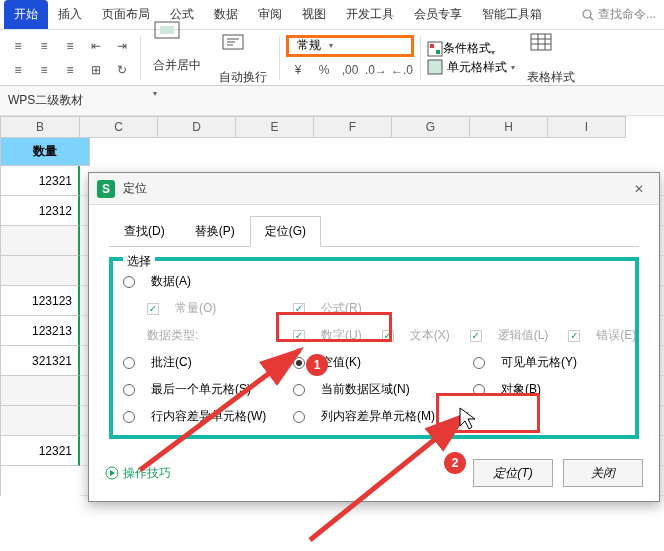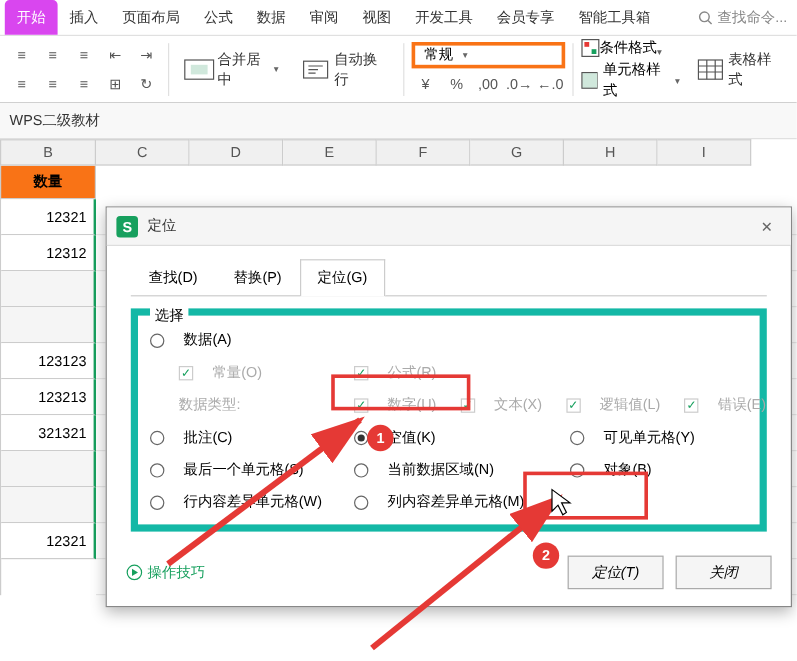--- a/index.html
+++ b/index.html
@@ -1,65 +1,65 @@
 <!DOCTYPE html>
 <html><head>
 <meta charset="utf-8">
 <style>
 * { margin: 0; padding: 0; box-sizing: border-box; font-family: "Microsoft YaHei", sans-serif; font-size: 12px; }
 body { background: #fff; width: 664px; height: 551px; overflow: hidden; position: relative; }
 
 
 .ribbon-tabs { display: flex; align-items: center; height: 30px; background: #fff; border-bottom: 1px solid #e0e0e0; padding-left: 4px; }
 .ribbon-tab { padding: 6px 10px; color: #333; cursor: pointer; }
-.ribbon-tab.active { background: #d946ef; color: #fff; border-radius: 4px 4px 0 0; }
+.ribbon-tab.active { background: #1d4ed8; color: #fff; border-radius: 4px 4px 0 0; }
 .ribbon-search { margin-left: auto; display: flex; align-items: center; color: #888; padding-right: 8px; }
 .ribbon-search svg { margin-right: 4px; }
 
 
 .toolbar { display: flex; align-items: center; height: 56px; background: #fff; border-bottom: 1px solid #d0d0d0; padding: 4px 6px; gap: 6px; }
 .tb-group { display: flex; flex-direction: column; gap: 2px; }
 .tb-row { display: flex; gap: 2px; }
 .tb-btn { width: 24px; height: 22px; border: 1px solid transparent; display: flex; align-items: center; justify-content: center; color: #555; }
-.tb-big { display: flex; flex-direction: row; align-items: center; padding: 2px 6px; color: #333; gap: 2px; }
+.tb-big { display: flex; flex-direction: column; padding: 2px 6px; color: #333; gap: 15px; }
 .tb-big .icon { width: 28px; height: 24px; display: flex; align-items: center; justify-content: center; }
 .tb-sep { width: 1px; height: 44px; background: #e0e0e0; }
 .tb-dd { display: flex; align-items: center; border: 3px solid #f97316; height: 22px; padding: 0 4px; }
 .tb-dd span { padding: 0 4px; }
 .chev { font-size: 8px; color: #666; }
 
 
 .filename { padding: 6px 8px; color: #333; background: #f8f8f8; border-bottom: 1px solid #e0e0e0; }
 
 
 .sheet { position: relative; }
 .col-headers { display: flex; height: 22px; }
 .col-headers .ch { border: 1px solid #ccc; border-left: none; display: flex; align-items: center; justify-content: center; background: #f0f0f0; color: #555; }
 .col-headers .ch:first-child { border-left: 1px solid #ccc; }
 .ch-b { width: 80px; background: #e8f5ee; }
 .ch-c, .ch-d, .ch-e, .ch-f, .ch-g, .ch-h, .ch-i { width: 78px; }
-.row-header-b { width: 80px; height: 28px; border: 1px solid #ccc; border-top: none; display: flex; align-items: center; justify-content: center; background: #f97316; font-weight: bold; }
+.row-header-b { width: 90px; height: 28px; border: 1px solid #ccc; border-top: none; display: flex; align-items: center; justify-content: center; background: #7dd3fc; font-weight: bold; }
 .cells-area { display: flex; }
 .col-b { width: 80px; border-left: 1px solid #ccc; }
 .col-b .cell { height: 30px; border-right: 2px solid #17a05e; border-bottom: 1px solid #ccc; display: flex; align-items: center; justify-content: flex-end; padding-right: 6px; background: #fff; }
 .col-b .cell.sel { background: #f5f5f5; }
 .grid-rest { flex: 1; position: relative; }
 .grid-rest .grow { height: 30px; border-bottom: 1px solid #e8e8e8; }
 
 
 .dialog { position: absolute; left: 88px; top: 172px; width: 572px; background: #fff; border: 1px solid #888; box-shadow: 0 4px 12px rgba(0,0,0,0.3); }
 .dlg-title { display: flex; align-items: center; height: 32px; padding: 0 8px; background: #f5f5f5; border-bottom: 1px solid #ddd; }
 .dlg-title .logo { width: 18px; height: 18px; background: #17a05e; border-radius: 3px; display: flex; align-items: center; justify-content: center; color: #fff; font-weight: bold; margin-right: 8px; }
 .dlg-title .ttl { flex: 1; color: #333; }
 .dlg-title .ctrl { width: 24px; text-align: center; color: #666; cursor: pointer; }
 .dlg-body { padding: 10px 20px; }
 .dlg-tabs { display: flex; border-bottom: 1px solid #ccc; }
 .dlg-tab { padding: 6px 14px; border: 1px solid transparent; position: relative; top: 1px; }
 .dlg-tab.active { border: 1px solid #ccc; border-bottom: 1px solid #fff; background: #fff; }
-.fieldset { margin-top: 10px; border: 6px solid #14b8a6; position: relative; padding: 12px 10px 10px; }
+.fieldset { margin-top: 10px; border: 4px solid #14b8a6; position: relative; padding: 12px 10px 10px; }
 .fieldset .legend { position: absolute; top: -8px; left: 10px; background: #fff; padding: 0 4px; }
 .opt-grid { display: grid; grid-template-columns: 170px 180px 170px; row-gap: 10px; align-items: center; }
 .radio, .check { display: flex; align-items: center; gap: 16px; }
 .radio .r { width: 12px; height: 12px; border: 1px solid #666; border-radius: 50%; display: flex; align-items: center; justify-content: center; }
 .radio.sel .r::after { content: ""; width: 6px; height: 6px; background: #333; border-radius: 50%; }
 .check .c { width: 12px; height: 12px; border: 1px solid #999; display: flex; align-items: center; justify-content: center; font-size: 10px; color: #17a05e; }
 .disabled { color: #aaa; }
 .disabled .r, .disabled .c { border-color: #ccc; }
 .dlg-footer { display: flex; align-items: center; padding: 10px 16px 14px; }
 .tips { color: #17a05e; display: flex; align-items: center; gap: 4px; }

